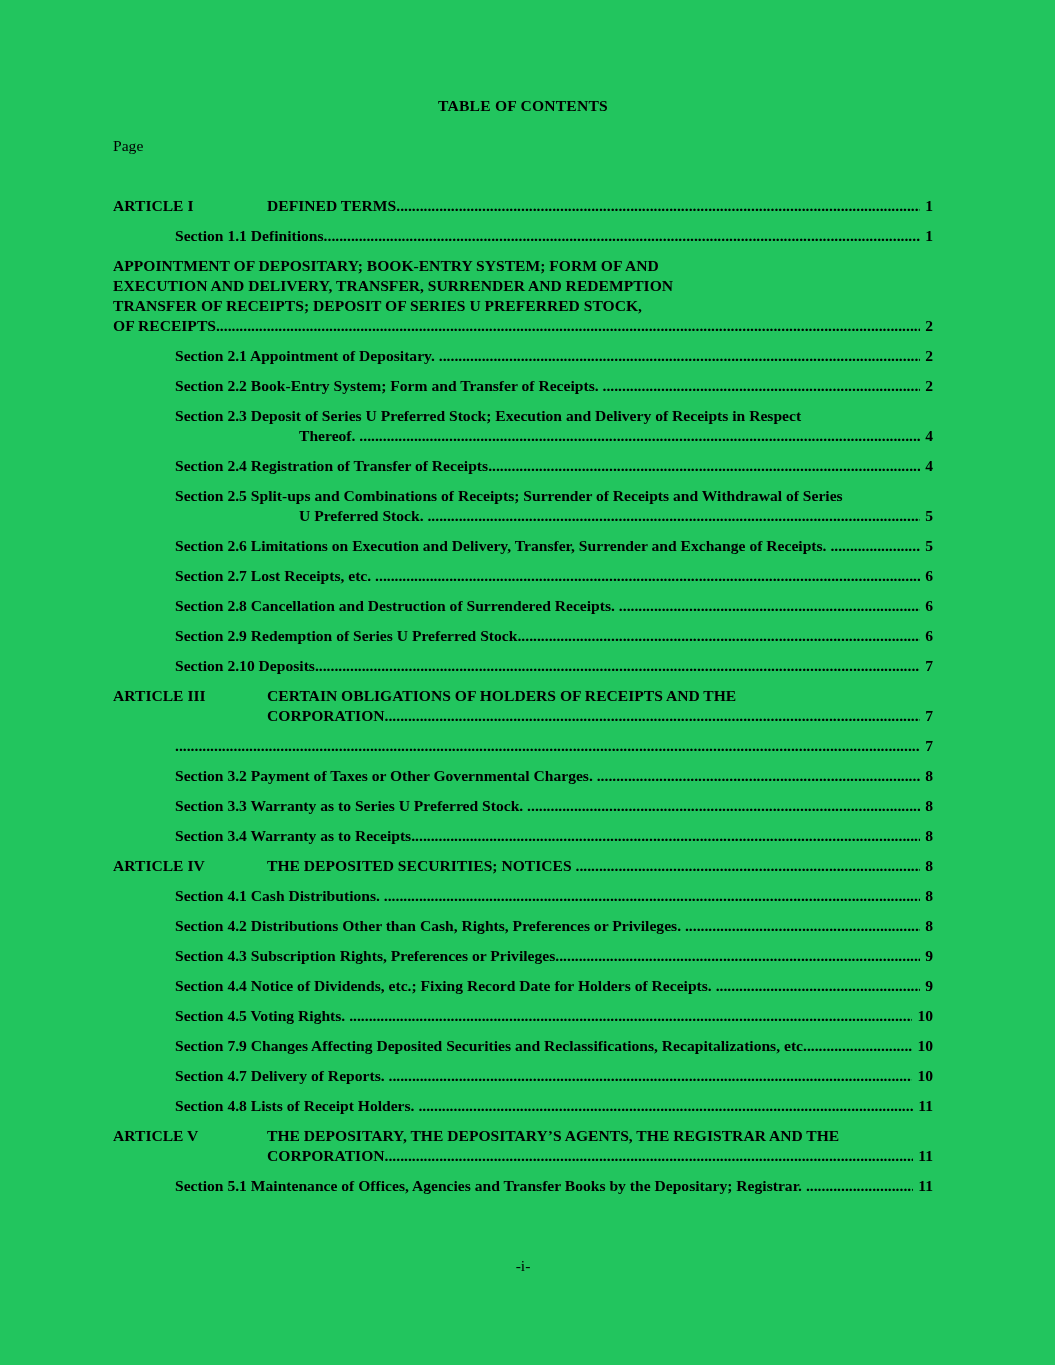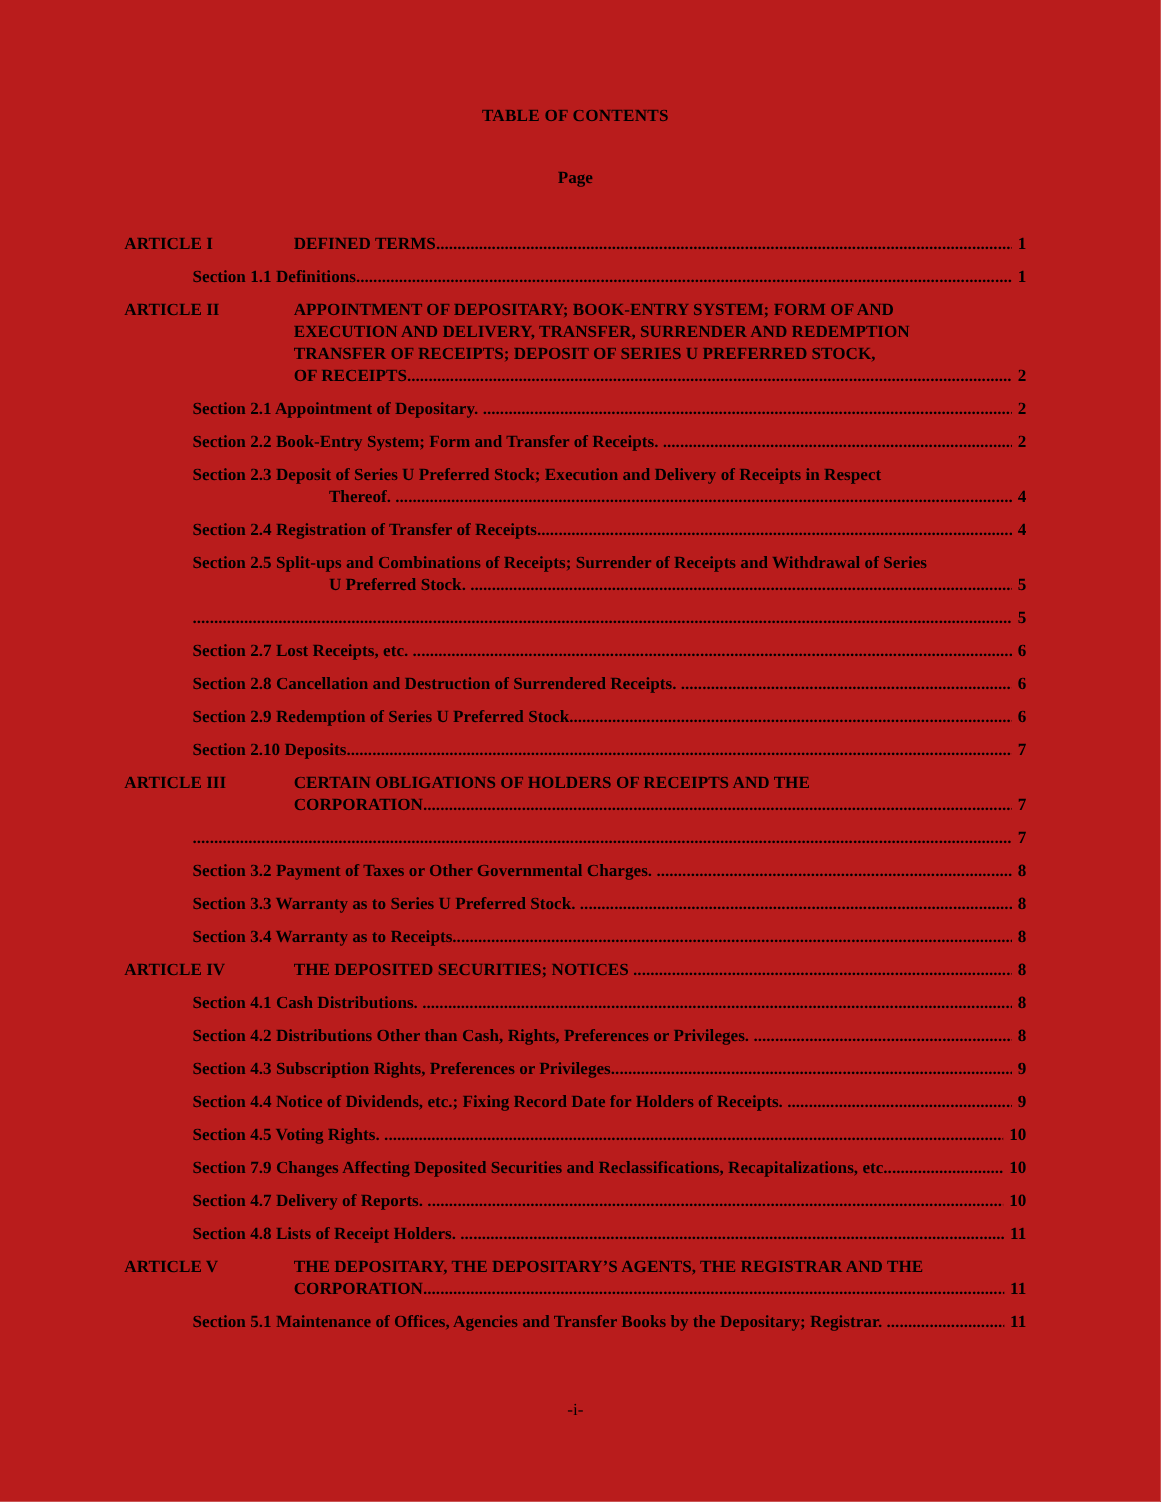--- a/index.html
+++ b/index.html
@@ -10,33 +10,33 @@
     color: #000000;
     font-family: "Liberation Serif", serif;
     font-size: 15.6px;
   }
   .sheet {
     position: relative;
     width: 1055px;
     height: 1365px;
     box-sizing: border-box;
     padding: 96px 122px 0 113px;
-    background: #b91c1c;
+    background: #22c55e;
   }
   .toc-title {
     font-weight: bold;
     text-align: center;
     line-height: 20px;
     letter-spacing: 0.2px;
   }
   .page-label {
-    font-weight: bold;
-    text-align: center;
-    line-height: 20px;
-    margin-top: 36px;
+    font-weight: normal;
+    text-align: left;
+    line-height: 20px;
+    margin-top: 20px;
   }
   .entries { margin-top: 40px; }
   .entry { display: flex; margin-bottom: 10px; font-weight: bold; }
   .entry .art-label {
     flex: none;
     width: 154px;
     line-height: 20px;
     white-space: pre;
   }
   .entry .body { flex: 1; min-width: 0; }
@@ -86,21 +86,20 @@
       <div class="entry section">
         <div class="body">
           <div class="line last">
             <span class="txt">Section 1.1 Definitions.</span>
             <span class="fill"></span>
             <span class="pg">1</span>
           </div>
         </div>
       </div>
       <div class="entry article">
-        <div class="art-label">ARTICLE II</div>
         <div class="body">
           <div class="line">
             <span class="txt">APPOINTMENT OF DEPOSITARY; BOOK-ENTRY SYSTEM; FORM OF AND</span>
           </div>
           <div class="line">
             <span class="txt">EXECUTION AND DELIVERY, TRANSFER, SURRENDER AND REDEMPTION</span>
           </div>
           <div class="line">
             <span class="txt">TRANSFER OF RECEIPTS; DEPOSIT OF SERIES U PREFERRED STOCK,</span>
           </div>
@@ -158,20 +157,21 @@
           <div class="line cont last">
             <span class="txt">U Preferred Stock. </span>
             <span class="fill"></span>
             <span class="pg">5</span>
           </div>
         </div>
       </div>
       <div class="entry section">
         <div class="body">
           <div class="line last">
+            <span class="txt">Section 2.6 Limitations on Execution and Delivery, Transfer, Surrender and Exchange of Receipts. </span>
             <span class="fill"></span>
             <span class="pg">5</span>
           </div>
         </div>
       </div>
       <div class="entry section">
         <div class="body">
           <div class="line last">
             <span class="txt">Section 2.7 Lost Receipts, etc. </span>
             <span class="fill"></span>

